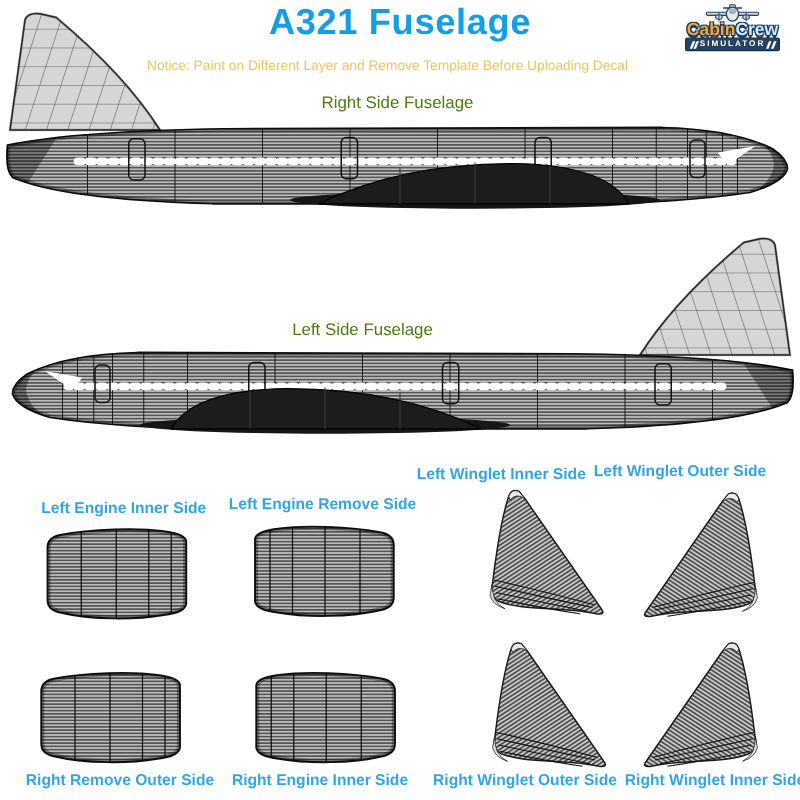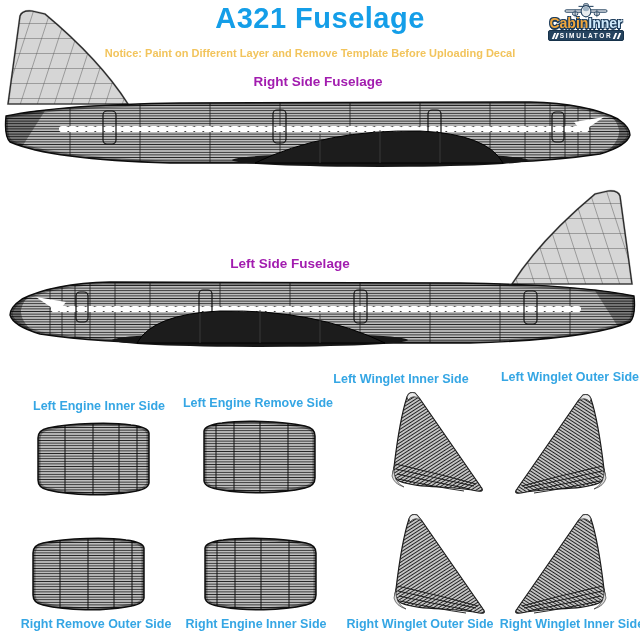--- a/index.html
+++ b/index.html
@@ -6,24 +6,24 @@
   body{
     width:640px;height:640px;position:relative;background:#ffffff;overflow:hidden;
     font-family:"Liberation Sans", sans-serif;
   }
   .abs{position:absolute;}
   .ctr{transform:translateX(-50%);white-space:nowrap;}
   #title{
     left:320px;top:2px;font-size:29px;font-weight:800;color:#149ee8;letter-spacing:.5px;
   }
   #notice{
-    left:310px;top:47px;font-size:11px;font-weight:700;color:#f2c45c;
+    left:310px;top:47px;font-size:11px;font-weight:400;color:#f2c45c;
   }
   .part-label{font-size:12.5px;font-weight:700;color:#35a6e4;text-align:center;}
-  .fus-label{font-size:13.5px;font-weight:700;color:#a21caf;}
+  .fus-label{font-size:13.5px;font-weight:400;color:#4d7c0f;}
   #bg-art{left:0;top:0;}
   
   #logo{right:8px;top:3px;width:92px;display:flex;flex-direction:column;align-items:center;}
   #logo .word{
     font-size:14px;font-weight:800;line-height:11px;letter-spacing:0;
     text-shadow:-1px -1px 0 #1c3b5a,1px -1px 0 #1c3b5a,-1px 1px 0 #1c3b5a,1px 1px 0 #1c3b5a,0 2px 0 #1c3b5a;
   }
   #logo .w1{color:#efa63c;}
   #logo .w2{color:#cfe9fa;}
   #logo .banner{
@@ -161,34 +161,34 @@
     <rect x="27" y="1" width="6" height="6" rx="1" fill="#cfd6dc" stroke="#24425f" stroke-width="1.2"></rect>
     <line x1="20" y1="4.5" x2="40" y2="4.5" stroke="#24425f" stroke-width="1.4"></line>
     <rect x="2" y="9" width="56" height="3.4" rx="1.6" fill="#cfd6dc" stroke="#24425f" stroke-width="1.2"></rect>
     <ellipse cx="30" cy="11" rx="6.5" ry="7.5" fill="#e8ecef" stroke="#24425f" stroke-width="1.4"></ellipse>
     <ellipse cx="30" cy="8" rx="4" ry="3" fill="#9fb3c4"></ellipse>
     <rect x="12" y="12" width="7" height="4.5" rx="2" fill="#cfd6dc" stroke="#24425f" stroke-width="1.2"></rect>
     <rect x="41" y="12" width="7" height="4.5" rx="2" fill="#cfd6dc" stroke="#24425f" stroke-width="1.2"></rect>
     <line x1="15.5" y1="9" x2="15.5" y2="19" stroke="#24425f" stroke-width="1"></line>
     <line x1="44.5" y1="9" x2="44.5" y2="19" stroke="#24425f" stroke-width="1"></line>
   </svg>
-  <div class="word"><span class="w1">Cabin</span><span class="w2">Inner</span></div>
+  <div class="word"><span class="w1">Cabin</span><span class="w2">Crew</span></div>
   <div class="banner">
     <span class="slash"></span>
     <span class="slash"></span>
     <span class="txt">SIMULATOR</span>
     <span class="slash"></span>
     <span class="slash"></span>
   </div>
 </div>
 
 <div class="abs ctr fus-label" style="left:318px;top:74px">Right Side Fuselage</div>
 <div class="abs ctr fus-label" style="left:290px;top:256px">Left Side Fuselage</div>
 
 <div class="abs ctr part-label" style="left:99px;top:399px">Left Engine Inner Side</div>
 <div class="abs ctr part-label" style="left:258px;top:396px">Left Engine Remove Side</div>
 <div class="abs ctr part-label" style="left:401px;top:372px">Left Winglet Inner Side</div>
-<div class="abs ctr part-label" style="left:570px;top:370px">Left Winglet Outer Side</div>
+<div class="abs ctr part-label" style="left:544px;top:370px">Left Winglet Outer Side</div>
 
 <div class="abs ctr part-label" style="left:96px;top:617px">Right Remove Outer Side</div>
 <div class="abs ctr part-label" style="left:256px;top:617px">Right Engine Inner Side</div>
 <div class="abs ctr part-label" style="left:420px;top:617px">Right Winglet Outer Side</div>
 <div class="abs ctr part-label" style="left:572px;top:617px">Right Winglet Inner Side</div>
 
 </body></html>

